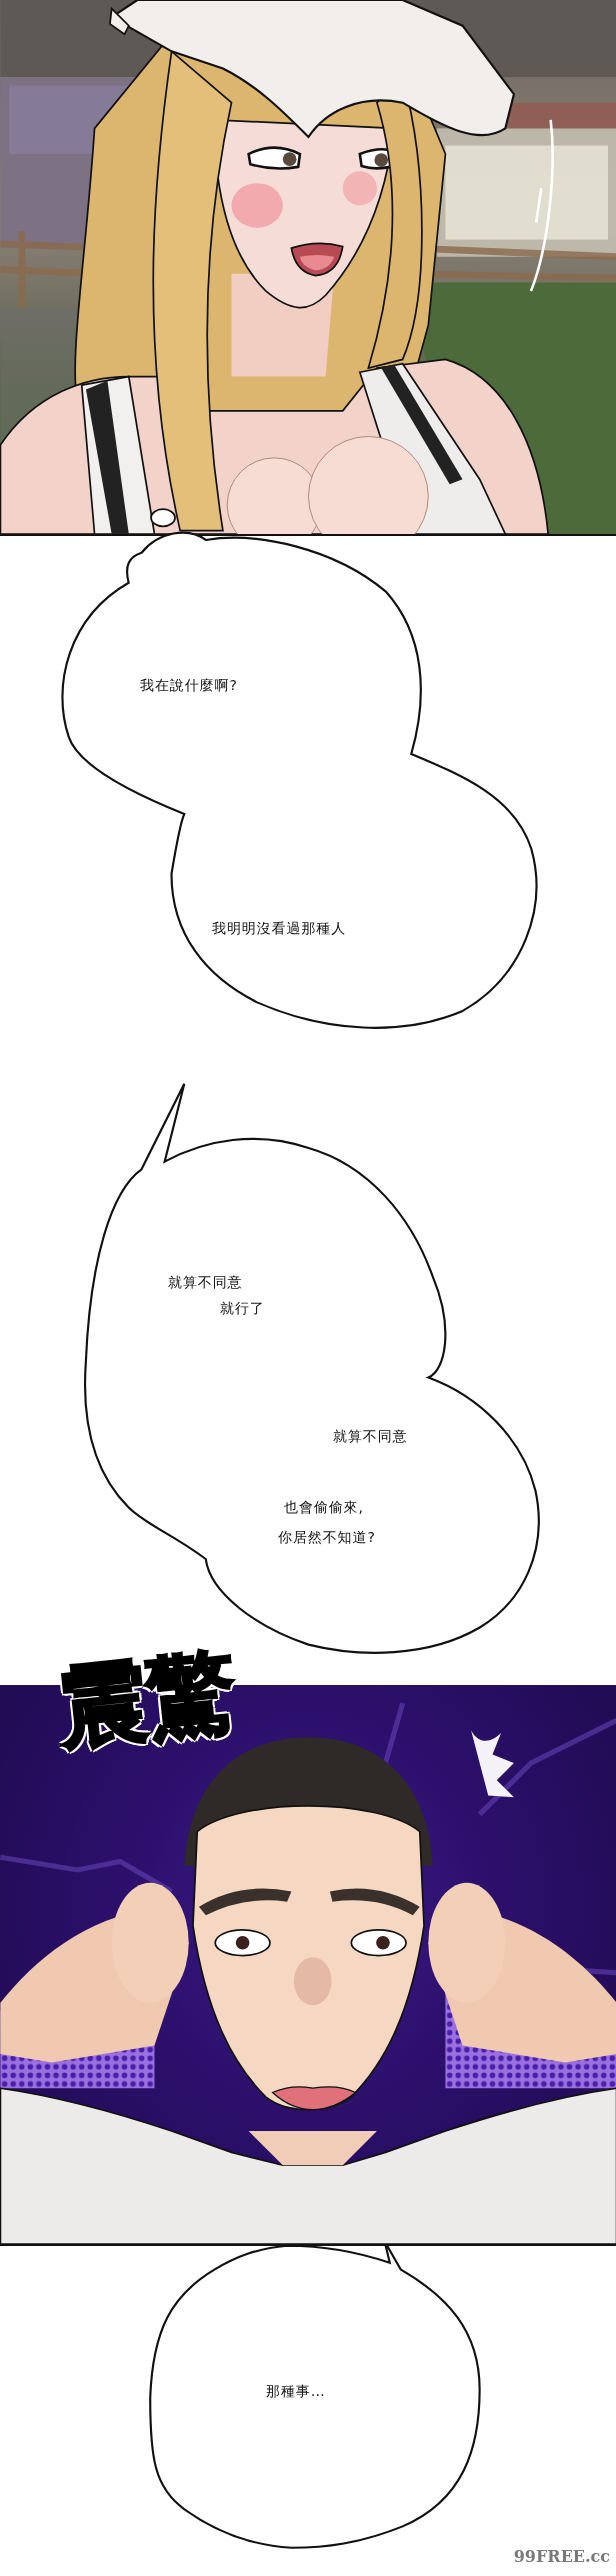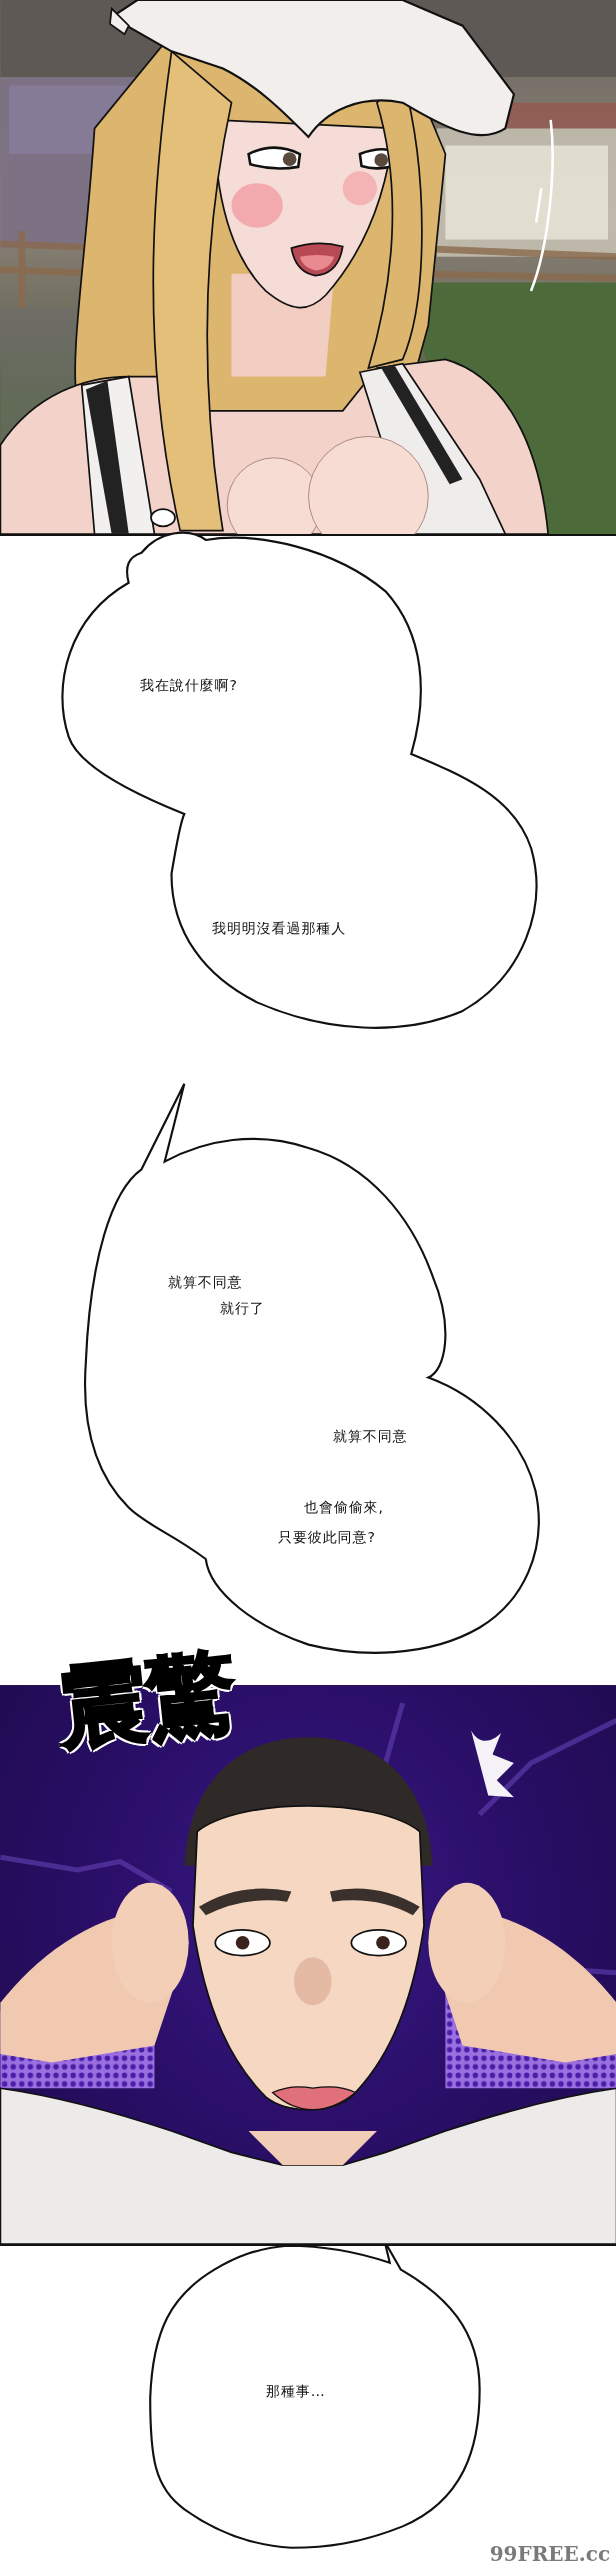--- a/index.html
+++ b/index.html
@@ -6,21 +6,21 @@
   body{width:617px;height:2576px;position:relative;overflow:hidden;font-family:"DejaVu Sans","Liberation Sans",sans-serif;}
   .abs{position:absolute;}
   
   #panel1{left:0;top:0;width:617px;height:534px;overflow:hidden;border-bottom:2.6px solid #111;
     background:linear-gradient(180deg,#6b6560 0%,#7d756c 20%,#8a8178 42%,#6e6d5c 60%,#55663f 75%,#4d6a3a 100%);}
   #panel2{left:0;top:1685px;width:617px;height:558px;overflow:hidden;border-bottom:2.6px solid #111;border-top:1.7px solid #2a1050;
     background:radial-gradient(ellipse at 50% 40%,#3a1a86 0%,#2b0f6a 45%,#1d0a4a 100%);}
   .bubble-text{position:absolute;color:#111;font-size:14px;line-height:26px;letter-spacing:0.9px;white-space:nowrap;}
   .sfx{position:absolute;font-family:"DejaVu Serif",serif;font-weight:bold;color:#000;font-size:89px;
     -webkit-text-stroke:2.6px #000;text-shadow:0 0 0 #fff,2.6px 2.6px 0 #fff,-2.6px -2.6px 0 #fff,2.6px -2.6px 0 #fff,-2.6px 2.6px 0 #fff,0 3.4px 0 #fff,3.4px 0 0 #fff,0 -3.4px 0 #fff,-3.4px 0 0 #fff;}
-  #watermark{position:absolute;right:6.9px;bottom:10.3px;font-family:"DejaVu Serif",serif;font-weight:bold;font-size:20px;color:#7a7a7a;letter-spacing:0px;}
+  #watermark{position:absolute;right:6.9px;bottom:10.3px;font-family:"DejaVu Serif",serif;font-weight:bold;font-size:16px;color:#7a7a7a;letter-spacing:0px;}
 </style>
 </head>
 <body>
 
 <div id="panel1" class="abs">
   <svg width="617" height="534" viewBox="0 0 720 624" style="position:absolute;left:0;top:0;">
 
     <rect x="0" y="0" width="720" height="90" fill="#5e5955"></rect>
     <rect x="0" y="90" width="160" height="200" fill="#7c7284"></rect>
     <rect x="10" y="100" width="140" height="80" fill="#867b97"></rect>
@@ -84,22 +84,22 @@
   <path d="M215 1265 L192 1356 C240 1330 300 1320 360 1340 C430 1360 480 1420 505 1490 C530 1550 520 1600 500 1608 C560 1630 610 1680 625 1740 C640 1810 610 1870 560 1900 C500 1935 420 1935 360 1920 C300 1900 245 1860 240 1820 C200 1790 170 1780 150 1760 C110 1720 95 1660 100 1590 C105 1470 130 1390 165 1365 Z" fill="#fff" stroke="#111" stroke-width="2.5"></path>
 </svg>
 
 <div class="bubble-text" style="left:140px;top:672px;">我在說什麼啊?</div>
 <div class="bubble-text" style="left:212px;top:897px;margin-top:18px;">我明明沒看過那種人</div>
 
 <div class="bubble-text" style="left:168px;top:1269px;">就算不同意</div>
 <div class="bubble-text" style="left:220px;top:1295px;">就行了</div>
 
 <div class="bubble-text" style="left:297px;top:1423px;margin-left:36px;">就算不同意</div>
-<div class="bubble-text" style="left:304px;top:1494px;">也會偷偷來,</div>
-<div class="bubble-text" style="left:278px;top:1524px;">只要彼此同意?</div>
+<div class="bubble-text" style="left:284px;top:1494px;">也會偷偷來,</div>
+<div class="bubble-text" style="left:278px;top:1524px;">你居然不知道?</div>
 
 <div id="panel2" class="abs">
   <svg width="617" height="558" viewBox="0 0 720 652" style="position:absolute;left:0;top:0;">
     <defs>
       <pattern id="dots" width="10" height="10" patternUnits="userSpaceOnUse">
         <rect width="10" height="10" fill="#9a6fe0"></rect>
         <circle cx="5" cy="5" r="3.2" fill="#4a1fa8"></circle>
       </pattern>
     </defs>
 

